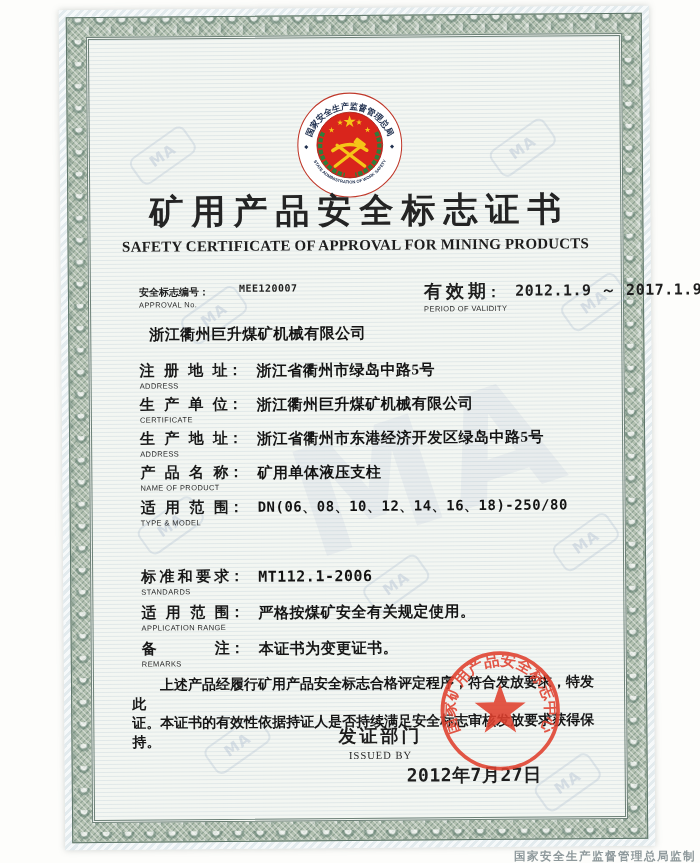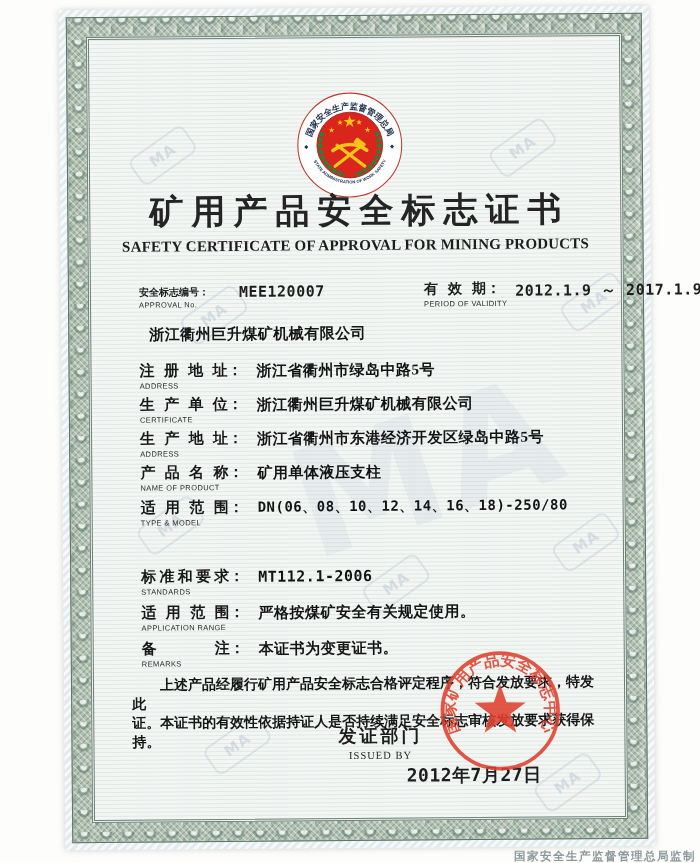--- a/index.html
+++ b/index.html
@@ -74,23 +74,23 @@
   }
   .val{
     display:inline-block;margin-left:10px;font-size:15px;font-weight:600;
     color:#141414;vertical-align:top;margin-top:1px;letter-spacing:.5px;max-width:370px;
   }
   .mono{font-family:"DejaVu Sans Mono",monospace;font-weight:600;letter-spacing:.5px;}
   .row{position:absolute;left:78px;white-space:nowrap;}
   
   .aprow{position:absolute;top:272px;left:78px;right:40px;white-space:nowrap;}
   .ap-lab{display:inline-block;width:96px;font-weight:700;font-size:10px;white-space:nowrap;}
-  .ap-val{display:inline-block;font-size:15px;margin-left:4px;vertical-align:top;margin-top:2px;}
+  .ap-val{display:inline-block;font-size:10px;margin-left:4px;vertical-align:top;margin-top:2px;}
   .vd-group{position:absolute;left:285px;top:0;}
-  .vd-lab{display:inline-block;width:62px;font-weight:600;font-size:14px;text-align:justify;text-align-last:justify;}
+  .vd-lab{display:inline-block;width:62px;font-weight:600;font-size:18px;text-align:justify;text-align-last:justify;}
   .vd-val{display:inline-block;font-size:15px;margin-left:8px;vertical-align:top;margin-top:3px;}
   .statement{
     position:absolute;left:68px;top:666px;width:468px;
     font-size:14px;line-height:19px;font-weight:600;color:#161616;
   }
   .statement .ln1{text-indent:2em;}
   .issued{position:absolute;left:250px;top:716px;width:132px;text-align:center;}
   .issued-cn{font-size:18px;font-weight:600;letter-spacing:3px;color:#1c1c1c;}
   .issued-en{font-size:10.5px;letter-spacing:1px;color:#222;margin-top:2px;}
   .issue-date{position:absolute;left:342px;top:756px;font-size:18px;}

